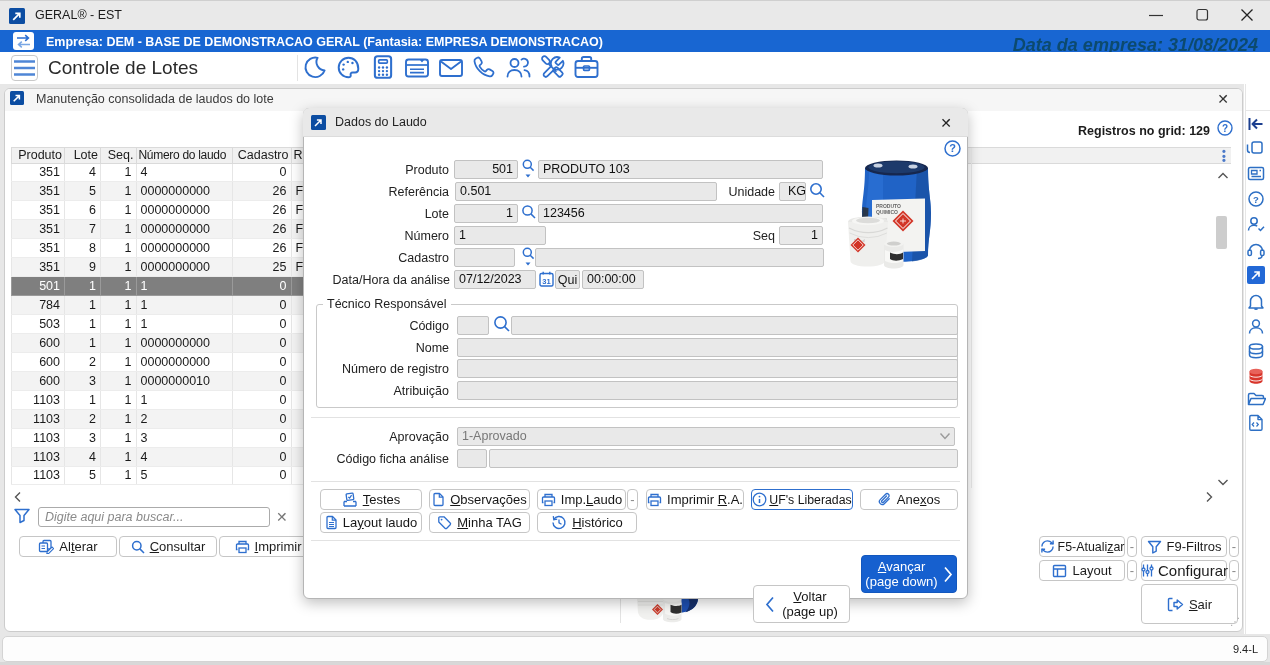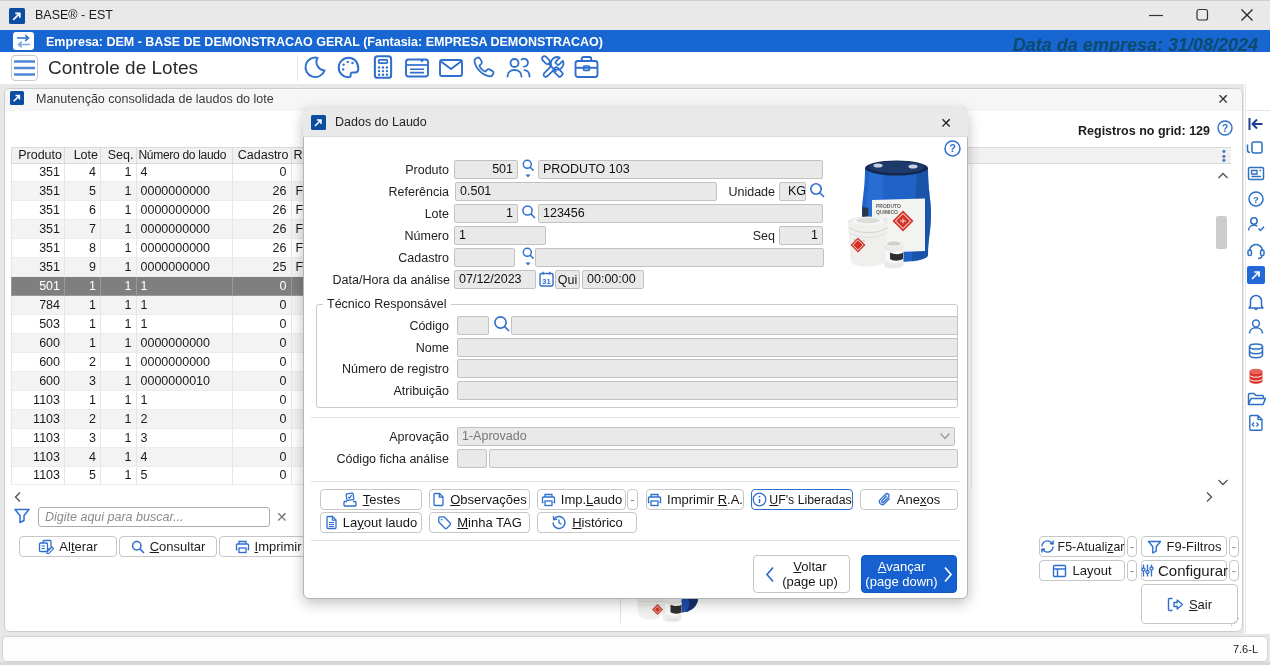--- a/index.html
+++ b/index.html
@@ -66,21 +66,21 @@
 .dbtn{position:absolute;height:21px;background:#fff;border:1px solid #c6c6c6;border-radius:4px;font-size:13px;color:#161616;display:flex;align-items:center;justify-content:center;gap:5px;}
 u{text-decoration:underline;}
 </style></head>
 <body>
 
 <div class="abs" id="titlebar"></div>
 <svg class="abs" style="left:9px;top:8px;" width="16" height="16">
     <rect width="16" height="16" rx="1.5" fill="#0c4da2"></rect>
     <path d="M4.2 11.8 L10.2 5.8 M6.3 5.3 H10.8 V9.8" stroke="#fff" stroke-width="1.7" fill="none"></path>
   </svg>
-<div class="abs" id="titletext">BASE® - EST</div>
+<div class="abs" id="titletext">GERAL® - EST</div>
 <svg class="abs" style="left:1146px;top:5px;" width="20" height="20">
     <path d="M3 10.5 H17" stroke="#333" stroke-width="1.2"></path>
   </svg>
 <svg class="abs" style="left:1192px;top:5px;" width="20" height="20">
     <rect x="5" y="4.5" width="10.5" height="10.5" rx="2" stroke="#333" stroke-width="1.2" fill="none"></rect>
   </svg>
 <svg class="abs" style="left:1237px;top:5px;" width="20" height="20">
     <path d="M4.5 4.5 L15.5 15.5 M15.5 4.5 L4.5 15.5" stroke="#222" stroke-width="1.3"></path>
   </svg>
 
@@ -519,21 +519,21 @@
 <g stroke="#2d6fc4" stroke-width="1.5" fill="none" transform="translate(0,275)">
 <path d="M2.5 13.5 V4 a 1.5 1.5 0 0 1 1.5 -1.5 h 4 l 2 2 h 6 a 1.5 1.5 0 0 1 1.5 1.5 v 1.5 M2.5 13.5 L5 7.5 h 14.5 l -2.5 6 Z" stroke-linejoin="round"></path>
 </g>
 <g stroke="#2d6fc4" stroke-width="1.4" fill="none" transform="translate(2,298)">
 <path d="M3 1.5 h 7 l 4 4 V 15 a 1.2 1.2 0 0 1 -1.2 1.2 H 3 A 1.2 1.2 0 0 1 1.8 15 V 2.7 A 1.2 1.2 0 0 1 3 1.5 Z M 10 1.8 V 5.6 H 13.8" stroke-linejoin="round"></path>
       <path d="M6 8.5 L4.2 10.5 L6 12.5 M8.5 8.5 l 1.8 2 L8.5 12.5" stroke-width="1.2"></path>
 </g>
 </svg>
 
 <div class="abs" id="statusbar"></div>
-<div class="abs" id="ver">7.6-L</div>
+<div class="abs" id="ver">9.4-L</div>
 <div class="abs" id="bottomstrip"></div>
 
 <div class="abs" id="dlg"></div>
 <div class="abs" id="dlg-tb"></div>
 <svg class="abs" style="left:311px;top:115px;" width="15" height="15">
     <rect width="15" height="15" rx="1.5" fill="#0c4da2"></rect>
     <path d="M4 11 L9.5 5.5 M5.9 5 H10 V9.1" stroke="#fff" stroke-width="1.5" fill="none"></path>
   </svg>
 <div class="abs" id="dlg-title">Dados do Laudo</div>
 <div class="abs" id="dlg-x">✕</div>
@@ -720,21 +720,21 @@
   </div>
 <div class="dbtn" style="left:537px;top:512px;width:100px;">
     <svg width="16" height="15" viewBox="0 0 16 15">
       <path d="M2.8 4.5 a 6 6 0 1 1 -0.8 3" stroke="#2e6fce" stroke-width="1.4" fill="none"></path>
       <path d="M2.3 1.2 L2.8 4.7 L6.2 4.2" stroke="#2e6fce" stroke-width="1.3" fill="none"></path>
       <path d="M8 4.5 V7.8 L10.5 9.3" stroke="#2e6fce" stroke-width="1.3" fill="none"></path>
     </svg>
     <span><u>H</u>istórico</span>
   </div>
 <div class="divider" style="left:311px;top:540px;width:649px;"></div>
-<div class="dbtn" style="left:753px;top:555px;width:97px;height:38px;gap:7px;">
+<div class="dbtn" style="left:753px;top:585px;width:97px;height:38px;gap:7px;">
     <svg width="10" height="17" viewBox="0 0 10 17">
       <path d="M8 1.5 L2 8.5 L8 15.5" stroke="#2e6fce" stroke-width="1.7" fill="none"></path>
     </svg>
     <span style="text-align:center;line-height:15px;"><u>V</u>oltar<br>(page up)</span>
   </div>
 <div class="dbtn" style="left:861px;top:555px;width:96px;height:38px;background:#1660cf;border-color:#1257be;color:#fff;gap:5px;">
     <span style="text-align:center;line-height:15px;"><u>A</u>vançar<br>(page down)</span>
     <svg width="10" height="17" viewBox="0 0 10 17">
       <path d="M2 1.5 L8 8.5 L2 15.5" stroke="#fff" stroke-width="1.7" fill="none"></path>
     </svg>

